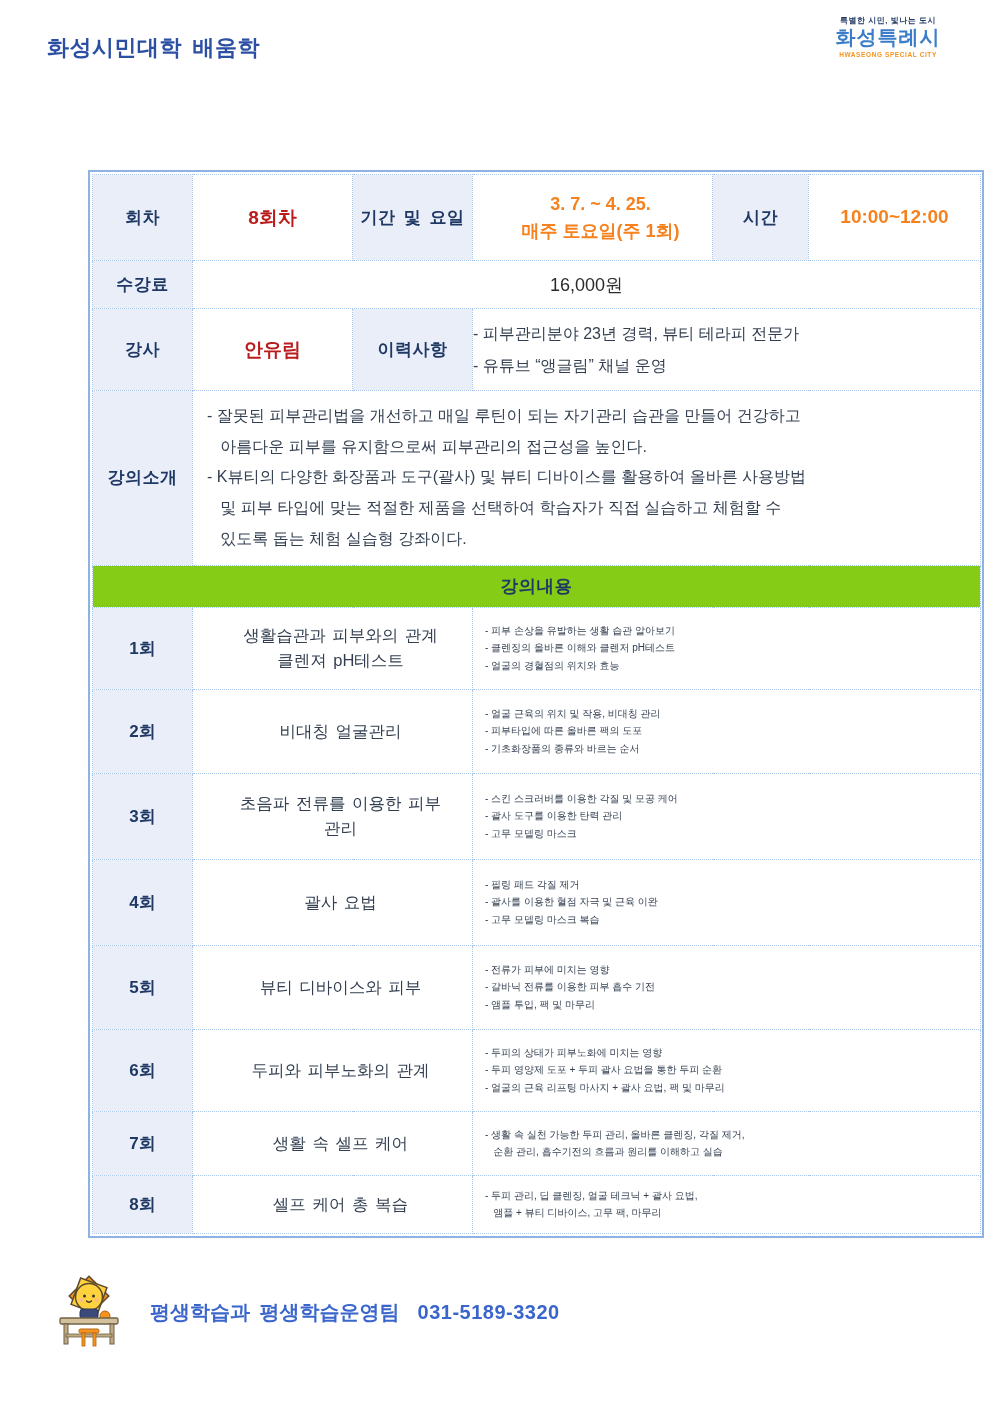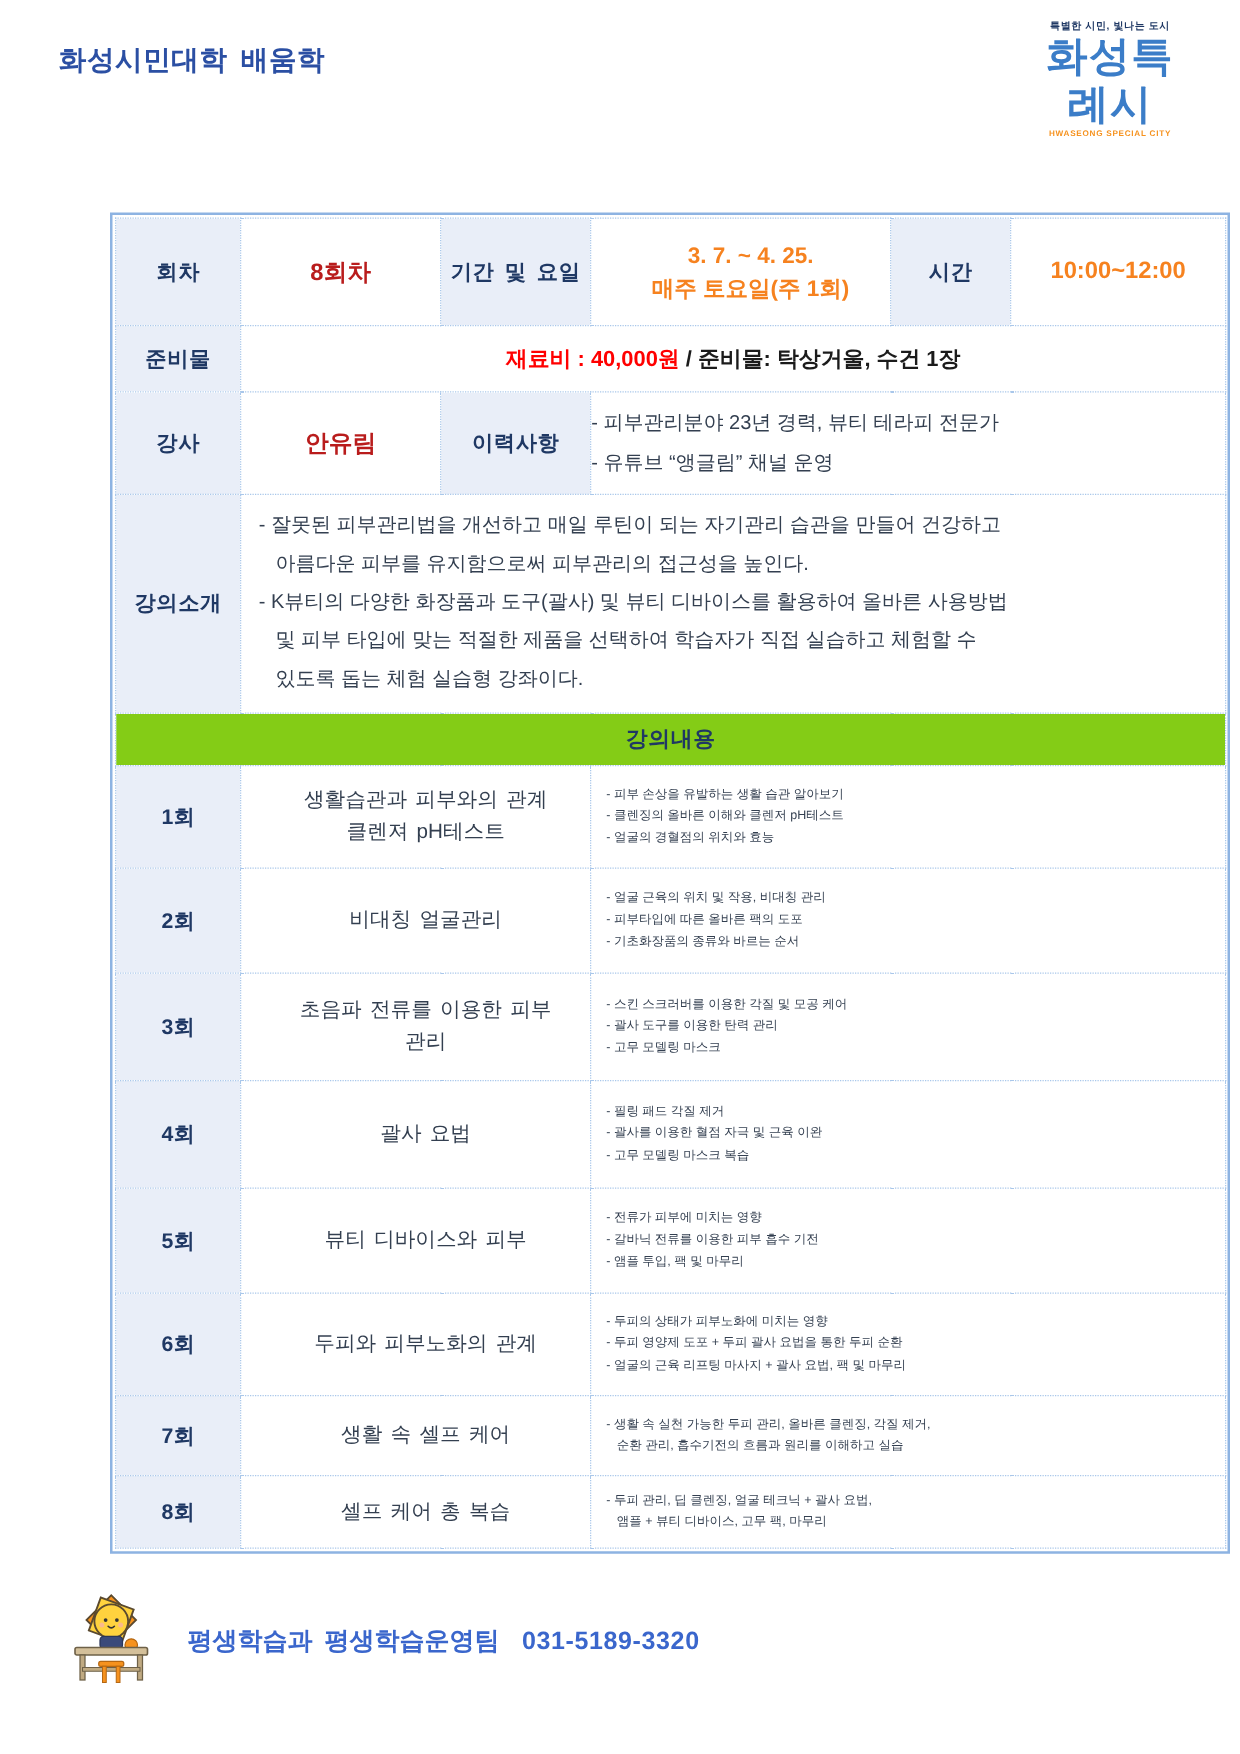--- a/index.html
+++ b/index.html
@@ -10,21 +10,21 @@
   }
   
   .program-label {
     position: absolute; left: 47px; top: 33px;
     font-size: 22px; font-weight: 800; color: #2b4fa3; letter-spacing: 0.5px; word-spacing: 4px;
   }
   .logo {
     position: absolute; right: 38px; top: 16px; width: 132px; text-align: center; line-height: 1.15;
   }
   .logo .tagline { display: block; font-size: 8px; font-weight: 700; color: #1f3864; letter-spacing: 0.5px; }
-  .logo .name { display: block; font-size: 33px; font-weight: 900; color: #3b7dc8; letter-spacing: 1px; margin-top: 1px; }
+  .logo .name { display: block; font-size: 20px; font-weight: 900; color: #3b7dc8; letter-spacing: 1px; margin-top: 1px; }
   .logo .name-en { display: block; font-size: 6.5px; font-weight: 700; color: #f6921e; letter-spacing: 0.6px; margin-top: 2px; }
   .doc-title {
     position: absolute; left: 0; top: 96px; width: 100%; text-align: center;
     font-size: 36px; font-weight: 800; color: #2b2f86; letter-spacing: 0px; word-spacing: 10px;
   }
   
   .table-wrap {
     position: absolute; left: 48px; top: 170px; width: 896px;
     border: 2px solid #8db3e2; padding: 2px; background: #ffffff; margin-left: 40px;
   }
@@ -88,25 +88,25 @@
           <tr class="r1">
         <td class="lbl">회차</td>
         <td class="val-strong">8회차</td>
         <td class="lbl">기간 및 요일</td>
         <td class="val-orange ml">3. 7. ~ 4. 25.
 매주 토요일(주 1회)</td>
         <td class="lbl">시간</td>
         <td class="val-orange" style="font-size:19px;">10:00~12:00</td>
       </tr>
 
-
-      <tr class="r3">
-        <td class="lbl">준비물</td>
-        <td class="supplies-cell" colspan="5"><span class="red">재료비 : 40,000원</span><span> / 준비물: 탁상거울, 수건 1장</span></td>
-      </tr>
+      <tr class="r2">
+        <td class="lbl">수강료</td>
+        <td class="val-plain" colspan="5">16,000원</td>
+      </tr>
+
 
       <tr class="r4">
         <td class="lbl">강사</td>
         <td class="val-strong">안유림</td>
         <td class="lbl">이력사항</td>
         <td class="body-text career-cell ml" colspan="3">- 피부관리분야 23년 경력, 뷰티 테라피 전문가
 - 유튜브 “앵글림” 채널 운영</td>
       </tr>
 
       <tr class="r5">

